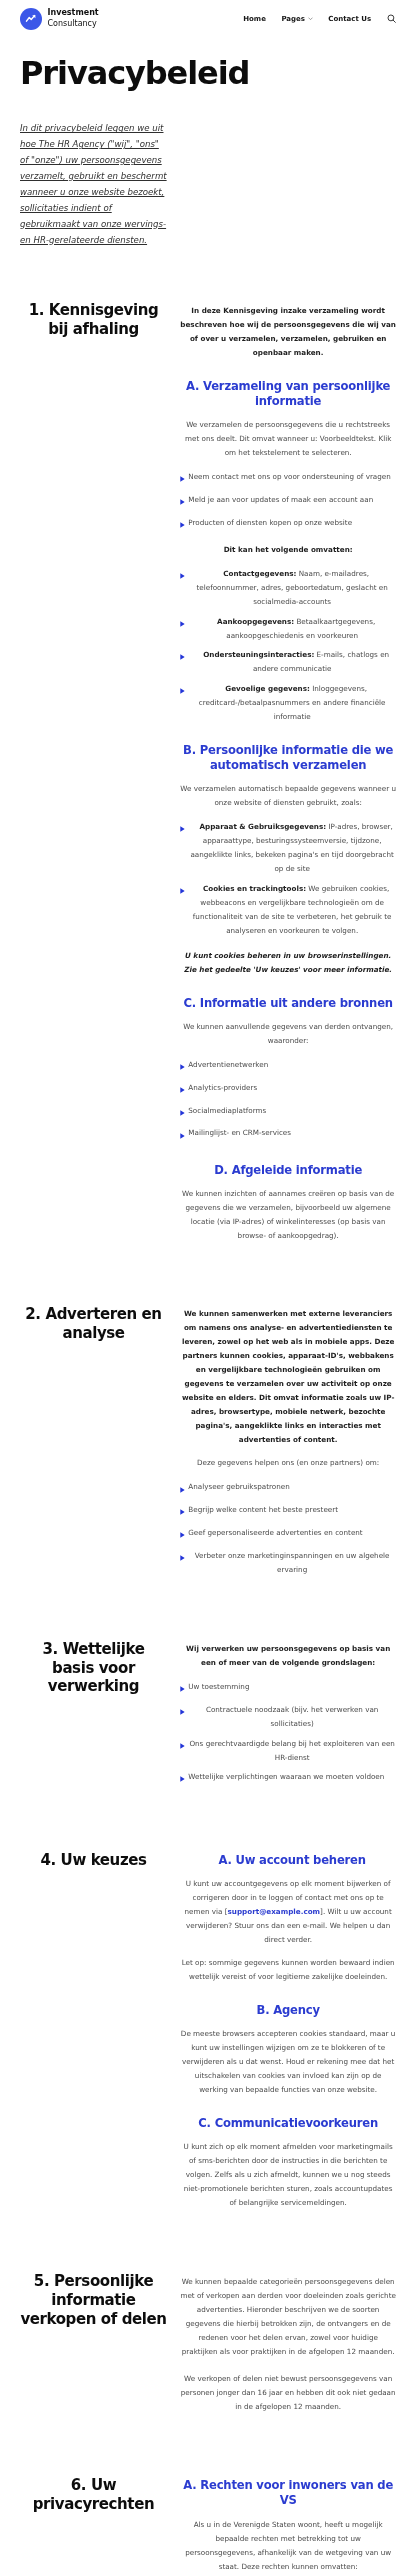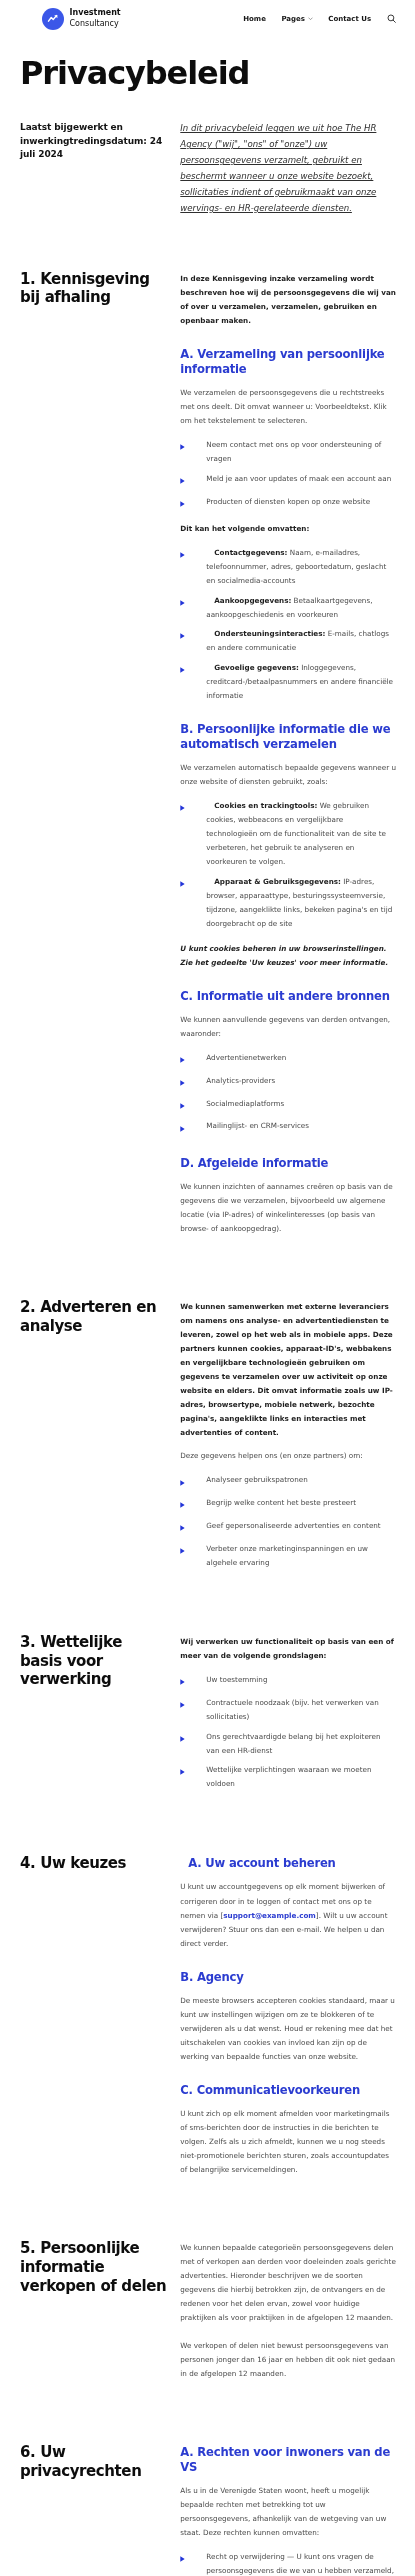--- a/index.html
+++ b/index.html
@@ -1,45 +1,45 @@
 <!DOCTYPE html>
 <html style="font-size:9px"><head>
 <meta charset="utf-8">
 <style>
   html,body{margin:0;padding:0;background:#fff;}
   body{width:416px;font-family:"DejaVu Sans",sans-serif;color:#4a4a4a;-webkit-font-smoothing:antialiased;}
   a{text-decoration:none;color:inherit;}
 
   
-  .topbar{display:flex;justify-content:space-between;align-items:center;padding:7.8px 20px 5.5px 20px;margin-left:22px;}
+  .topbar{display:flex;justify-content:space-between;align-items:center;padding:7.8px 20px 5.5px 20px;}
   .brand{display:flex;align-items:center;gap:5.5px;}
   .brand-icon{width:22px;height:22px;border-radius:50%;background:#3b57e8;display:flex;align-items:center;justify-content:center;flex:0 0 auto;}
   .brand-text{font-size:8px;line-height:1.3;color:#101010;}
   .brand-text b{font-weight:700;display:block;}
   .brand-text span{display:block;font-weight:400;}
   .nav{display:flex;align-items:center;gap:15.5px;font-size:7px;font-weight:600;color:#161616;}
   .nav-item{display:flex;align-items:center;gap:2.8px;cursor:pointer;}
 
   
   h1.page-title{margin:19px 20px 0;font-size:32px;letter-spacing:-1.1px;font-weight:700;color:#0d0d0d;}
   .intro-row{display:grid;grid-template-columns:147px 1fr;gap:13.3px;padding:29px 20px 0;}
   .updated{font-size:9px;font-weight:700;line-height:1.5;color:#131313;letter-spacing:-0.1px;}
   .intro-text{font-style:italic;font-size:8.6px;line-height:1.85;color:#2f2f2f;margin:0;text-decoration:underline;}
 
   
-  .section{display:grid;grid-template-columns:147px 1fr;gap:13.3px;padding:53px 20px 0;}
+  .section{display:grid;grid-template-columns:147px 1fr;gap:13.3px;padding:53px 20px 0;text-align:center;}
   .sec-h{margin:0;font-size:15px;line-height:1.25;font-weight:800;letter-spacing:-0.4px;color:#0d0d0d;}
   .sec-body{min-width:0;}
   .lead{font-size:7.2px;line-height:1.95;font-weight:600;color:#1f1f1f;margin:2.2px 0 0;}
   p.body{font-size:7.2px;line-height:1.95;color:#4a4a4a;margin:9px 0;}
   p.body.first{margin-top:2.2px;}
   h3.blue{color:#2b3cd0;font-size:11.6px;line-height:1.3;font-weight:700;letter-spacing:-0.2px;margin:19px 0 6.7px;}
   .note{font-size:7.2px;line-height:1.95;font-weight:700;font-style:italic;color:#1f1f1f;margin:11px 0 0;}
   ul.blist{list-style:none;margin:10px 0;padding:0;}
-  ul.blist li{display:flex;gap:21px;font-size:7.2px;line-height:1.95;color:#4a4a4a;margin:5.5px 0;}
+  ul.blist li{display:flex;gap:3px;font-size:7.2px;line-height:1.95;color:#4a4a4a;margin:5.5px 0;}
   ul.blist .tri{flex:0 0 auto;padding-top:3.3px;}
   ul.blist b{color:#1f1f1f;font-weight:700;margin-left:8px;}
   .link-blue{color:#2b3cd0;font-weight:700;}
 </style>
 </head>
 <body>
 
 <div class="topbar">
   <div class="brand">
     <span class="brand-icon">
@@ -65,21 +65,20 @@
     <svg width="9.4" height="9.4" viewBox="0 0 18 18">
         <circle cx="7.5" cy="7.5" r="5.6" fill="none" stroke="#141414" stroke-width="1.6"></circle>
         <line x1="11.8" y1="11.8" x2="16" y2="16" stroke="#141414" stroke-width="1.6" stroke-linecap="round"></line>
       </svg>
   </div>
 </div>
 
 <h1 class="page-title">Privacybeleid</h1>
 
 <div class="intro-row">
-  <div class="updated">Laatst bijgewerkt en inwerkingtredingsdatum: 24 juli 2024</div>
   <p class="intro-text">In dit privacybeleid leggen we uit hoe The HR Agency ("wij", "ons" of "onze") uw persoonsgegevens verzamelt, gebruikt en beschermt wanneer u onze website bezoekt, sollicitaties indient of gebruikmaakt van onze wervings- en HR-gerelateerde diensten.</p>
 </div>
 
 <div class="section">
   <h2 class="sec-h">1. Kennisgeving bij afhaling</h2>
   <div class="sec-body">
     <p class="lead">In deze Kennisgeving inzake verzameling wordt beschreven hoe wij de persoonsgegevens die wij van of over u verzamelen, verzamelen, gebruiken en openbaar maken.</p>
 
     <h3 class="blue">A. Verzameling van persoonlijke informatie</h3>
     <p class="body">We verzamelen de persoonsgegevens die u rechtstreeks met ons deelt. Dit omvat wanneer u: Voorbeeldtekst. Klik om het tekstelement te selecteren.</p>
@@ -131,27 +130,27 @@
         </li>
     </ul>
 
     <h3 class="blue">B. Persoonlijke informatie die we automatisch verzamelen</h3>
     <p class="body">We verzamelen automatisch bepaalde gegevens wanneer u onze website of diensten gebruikt, zoals:</p>
     <ul class="blist">
       <li>
           <span class="tri"><svg width="5" height="6.1" viewBox="0 0 9 11">
               <path d="M0.5 0.5 L8.5 5.5 L0.5 10.5 Z" fill="#2335d8"></path>
             </svg></span>
+          <span><b>Apparaat &amp; Gebruiksgegevens:</b><span> IP-adres, browser, apparaattype, besturingssysteemversie, tijdzone, aangeklikte links, bekeken pagina's en tijd doorgebracht op de site</span></span>
+        </li>
+      <li>
+          <span class="tri"><svg width="5" height="6.1" viewBox="0 0 9 11">
+              <path d="M0.5 0.5 L8.5 5.5 L0.5 10.5 Z" fill="#2335d8"></path>
+            </svg></span>
           <span><b>Cookies en trackingtools:</b><span> We gebruiken cookies, webbeacons en vergelijkbare technologieën om de functionaliteit van de site te verbeteren, het gebruik te analyseren en voorkeuren te volgen.</span></span>
-        </li>
-      <li>
-          <span class="tri"><svg width="5" height="6.1" viewBox="0 0 9 11">
-              <path d="M0.5 0.5 L8.5 5.5 L0.5 10.5 Z" fill="#2335d8"></path>
-            </svg></span>
-          <span><b>Apparaat &amp; Gebruiksgegevens:</b><span> IP-adres, browser, apparaattype, besturingssysteemversie, tijdzone, aangeklikte links, bekeken pagina's en tijd doorgebracht op de site</span></span>
         </li>
     </ul>
     <p class="note">U kunt cookies beheren in uw browserinstellingen. Zie het gedeelte 'Uw keuzes' voor meer informatie.</p>
 
     <h3 class="blue">C. Informatie uit andere bronnen</h3>
     <p class="body">We kunnen aanvullende gegevens van derden ontvangen, waaronder:</p>
     <ul class="blist">
       <li>
           <span class="tri"><svg width="5" height="6.1" viewBox="0 0 9 11">
               <path d="M0.5 0.5 L8.5 5.5 L0.5 10.5 Z" fill="#2335d8"></path>
@@ -213,21 +212,21 @@
             </svg></span>
           <span>Verbeter onze marketinginspanningen en uw algehele ervaring</span>
         </li>
     </ul>
   </div>
 </div>
 
 <div class="section">
   <h2 class="sec-h">3. Wettelijke basis voor verwerking</h2>
   <div class="sec-body">
-    <p class="lead">Wij verwerken uw functionaliteit op basis van een of meer van de volgende grondslagen:</p>
+    <p class="lead">Wij verwerken uw persoonsgegevens op basis van een of meer van de volgende grondslagen:</p>
     <ul class="blist">
       <li>
           <span class="tri"><svg width="5" height="6.1" viewBox="0 0 9 11">
               <path d="M0.5 0.5 L8.5 5.5 L0.5 10.5 Z" fill="#2335d8"></path>
             </svg></span>
           <span>Uw toestemming</span>
         </li>
       <li>
           <span class="tri"><svg width="5" height="6.1" viewBox="0 0 9 11">
               <path d="M0.5 0.5 L8.5 5.5 L0.5 10.5 Z" fill="#2335d8"></path>
@@ -248,20 +247,21 @@
         </li>
     </ul>
   </div>
 </div>
 
 <div class="section">
   <h2 class="sec-h">4. Uw keuzes</h2>
   <div class="sec-body">
     <h3 class="blue" style="margin-top:2.2px;margin-left:8px;">A. Uw account beheren</h3>
     <p class="body"><span>U kunt uw accountgegevens op elk moment bijwerken of corrigeren door in te loggen of contact met ons op te nemen via [</span><a href="#" class="link-blue">support@example.com</a><span>]. Wilt u uw account verwijderen? Stuur ons dan een e-mail. We helpen u dan direct verder.</span></p>
+    <p class="body">Let op: sommige gegevens kunnen worden bewaard indien wettelijk vereist of voor legitieme zakelijke doeleinden.</p>
     <h3 class="blue">B. Agency</h3>
     <p class="body">De meeste browsers accepteren cookies standaard, maar u kunt uw instellingen wijzigen om ze te blokkeren of te verwijderen als u dat wenst. Houd er rekening mee dat het uitschakelen van cookies van invloed kan zijn op de werking van bepaalde functies van onze website.</p>
     <h3 class="blue">C. Communicatievoorkeuren</h3>
     <p class="body">U kunt zich op elk moment afmelden voor marketingmails of sms-berichten door de instructies in die berichten te volgen. Zelfs als u zich afmeldt, kunnen we u nog steeds niet-promotionele berichten sturen, zoals accountupdates of belangrijke servicemeldingen.</p>
   </div>
 </div>
 
 <div class="section">
   <h2 class="sec-h">5. Persoonlijke informatie verkopen of delen</h2>
   <div class="sec-body">

